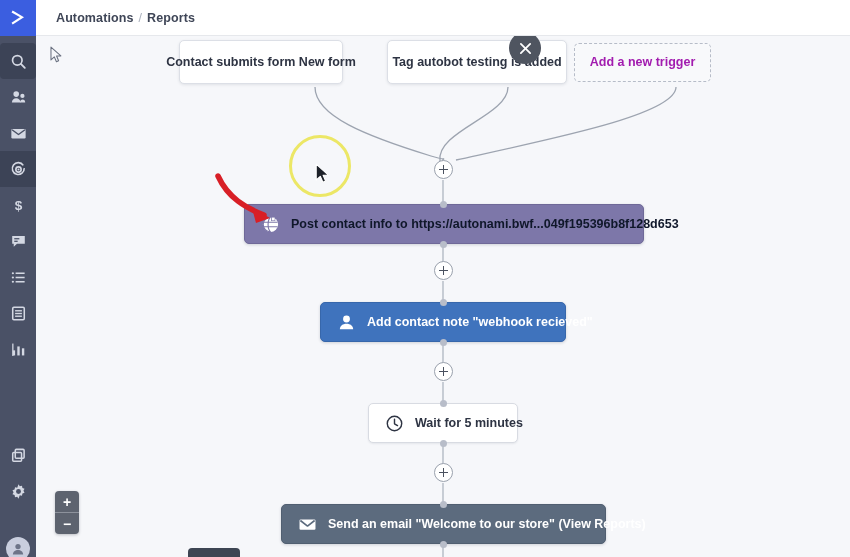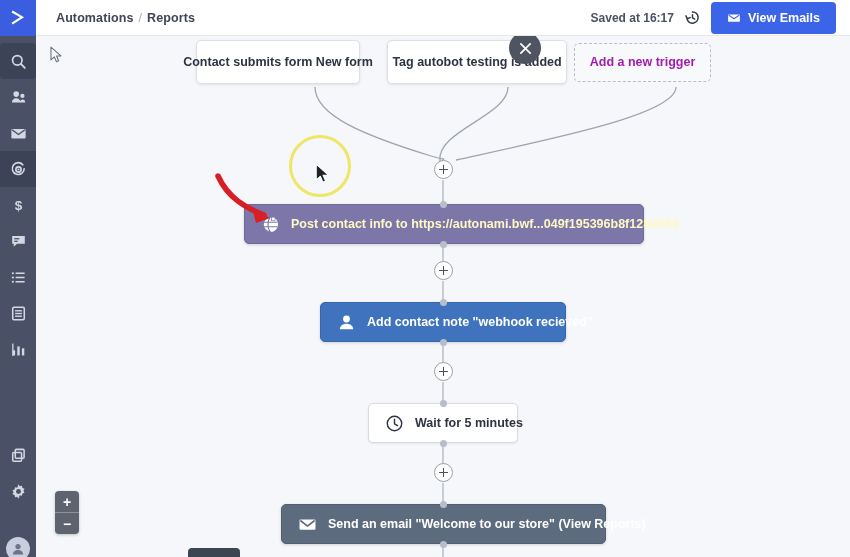--- a/index.html
+++ b/index.html
@@ -113,21 +113,21 @@
   .trigger.dashed {
     border: 1px dashed #b6bcc8;
     background: #f8f9fb;
     box-shadow: none;
     color: #a21caf;
   }
 
   .act-webhook {
     background: #7d77a9;
     border: 1px solid #6f6998;
-    color: #fef9c3;
+    color: #0f172a;
     height: 40px;
     padding: 0 16px;
     box-shadow: 0 1px 3px rgba(30,40,60,.18);
   }
   .act-note {
     background: #3f73bd;
     border: 1px solid #3767ab;
     color: #ffffff;
     height: 40px;
     padding: 0 16px;
@@ -328,37 +328,20 @@
           <path d="M3.6 17c0-3.4 2.9-5.6 6.4-5.6s6.4 2.2 6.4 5.6z" fill="#6d7488"></path>
         </svg>
       </div>
     </div>
   </div>
 
   <div class="topbar">
     <div class="breadcrumb">
       <span>Automations</span><span class="sep">/</span><span>Reports</span>
     </div>
-    <div class="topbar-right">
-      <span class="saved-text">Saved at 16:17</span>
-      <span class="history-icon">
-        <svg width="17" height="17" viewBox="0 0 20 20">
-          <path d="M10 3.4a6.6 6.6 0 1 1-6.3 8.6" fill="none" stroke="currentColor" stroke-width="1.8" stroke-linecap="round"></path>
-          <path d="M2.3 8.1l1.5 3.4 3.4-1.4" fill="none" stroke="currentColor" stroke-width="1.8" stroke-linecap="round" stroke-linejoin="round"></path>
-          <path d="M10 6.6v3.7l2.6 1.5" fill="none" stroke="currentColor" stroke-width="1.7" stroke-linecap="round"></path>
-        </svg>
-      </span>
-      <div class="view-emails-btn">
-        <svg width="14" height="14" viewBox="0 0 20 20">
-          <rect x="1.6" y="5" width="16.8" height="10.4" rx="1.2" fill="#fff"></rect>
-          <path d="M2.4 5.9 L10 11.2 L17.6 5.9" fill="none" stroke="#3b64e8" stroke-width="1.7" stroke-linejoin="round"></path>
-        </svg>
-        <span>View Emails</span>
-      </div>
-    </div>
   </div>
 
   <div class="canvas">
 
     <svg id="wires" viewBox="0 0 814 521">
       <g fill="none" stroke="#9da4b0" stroke-width="1.3">
 
         <path d="M279 51 C279 80, 330 100, 395 120 C 415 126, 405 120, 407 126"></path>
 
         <path d="M472 51 C472 80, 400 95, 404 125"></path>
@@ -378,21 +361,21 @@
         <line x1="407" y1="346" x2="407" y2="367"></line>
 
         <line x1="407" y1="407" x2="407" y2="428"></line>
 
         <line x1="407" y1="447" x2="407" y2="468"></line>
 
         <line x1="407" y1="508" x2="407" y2="521"></line>
       </g>
     </svg>
 
-    <div class="node trigger" style="left:160px; top:4px; width:164px;">
+    <div class="node trigger" style="left:143px; top:4px; width:164px;">
       <span class="nlabel">Contact submits form New form</span>
     </div>
 
     <div class="node trigger" style="left:351px; top:4px; width:180px;">
       <span class="nlabel">Tag autobot testing is added</span>
     </div>
 
     <div class="node trigger dashed" style="left:538px; top:7px; width:137px; height:39px;">
       <span class="nlabel">Add a new trigger</span>
     </div>

